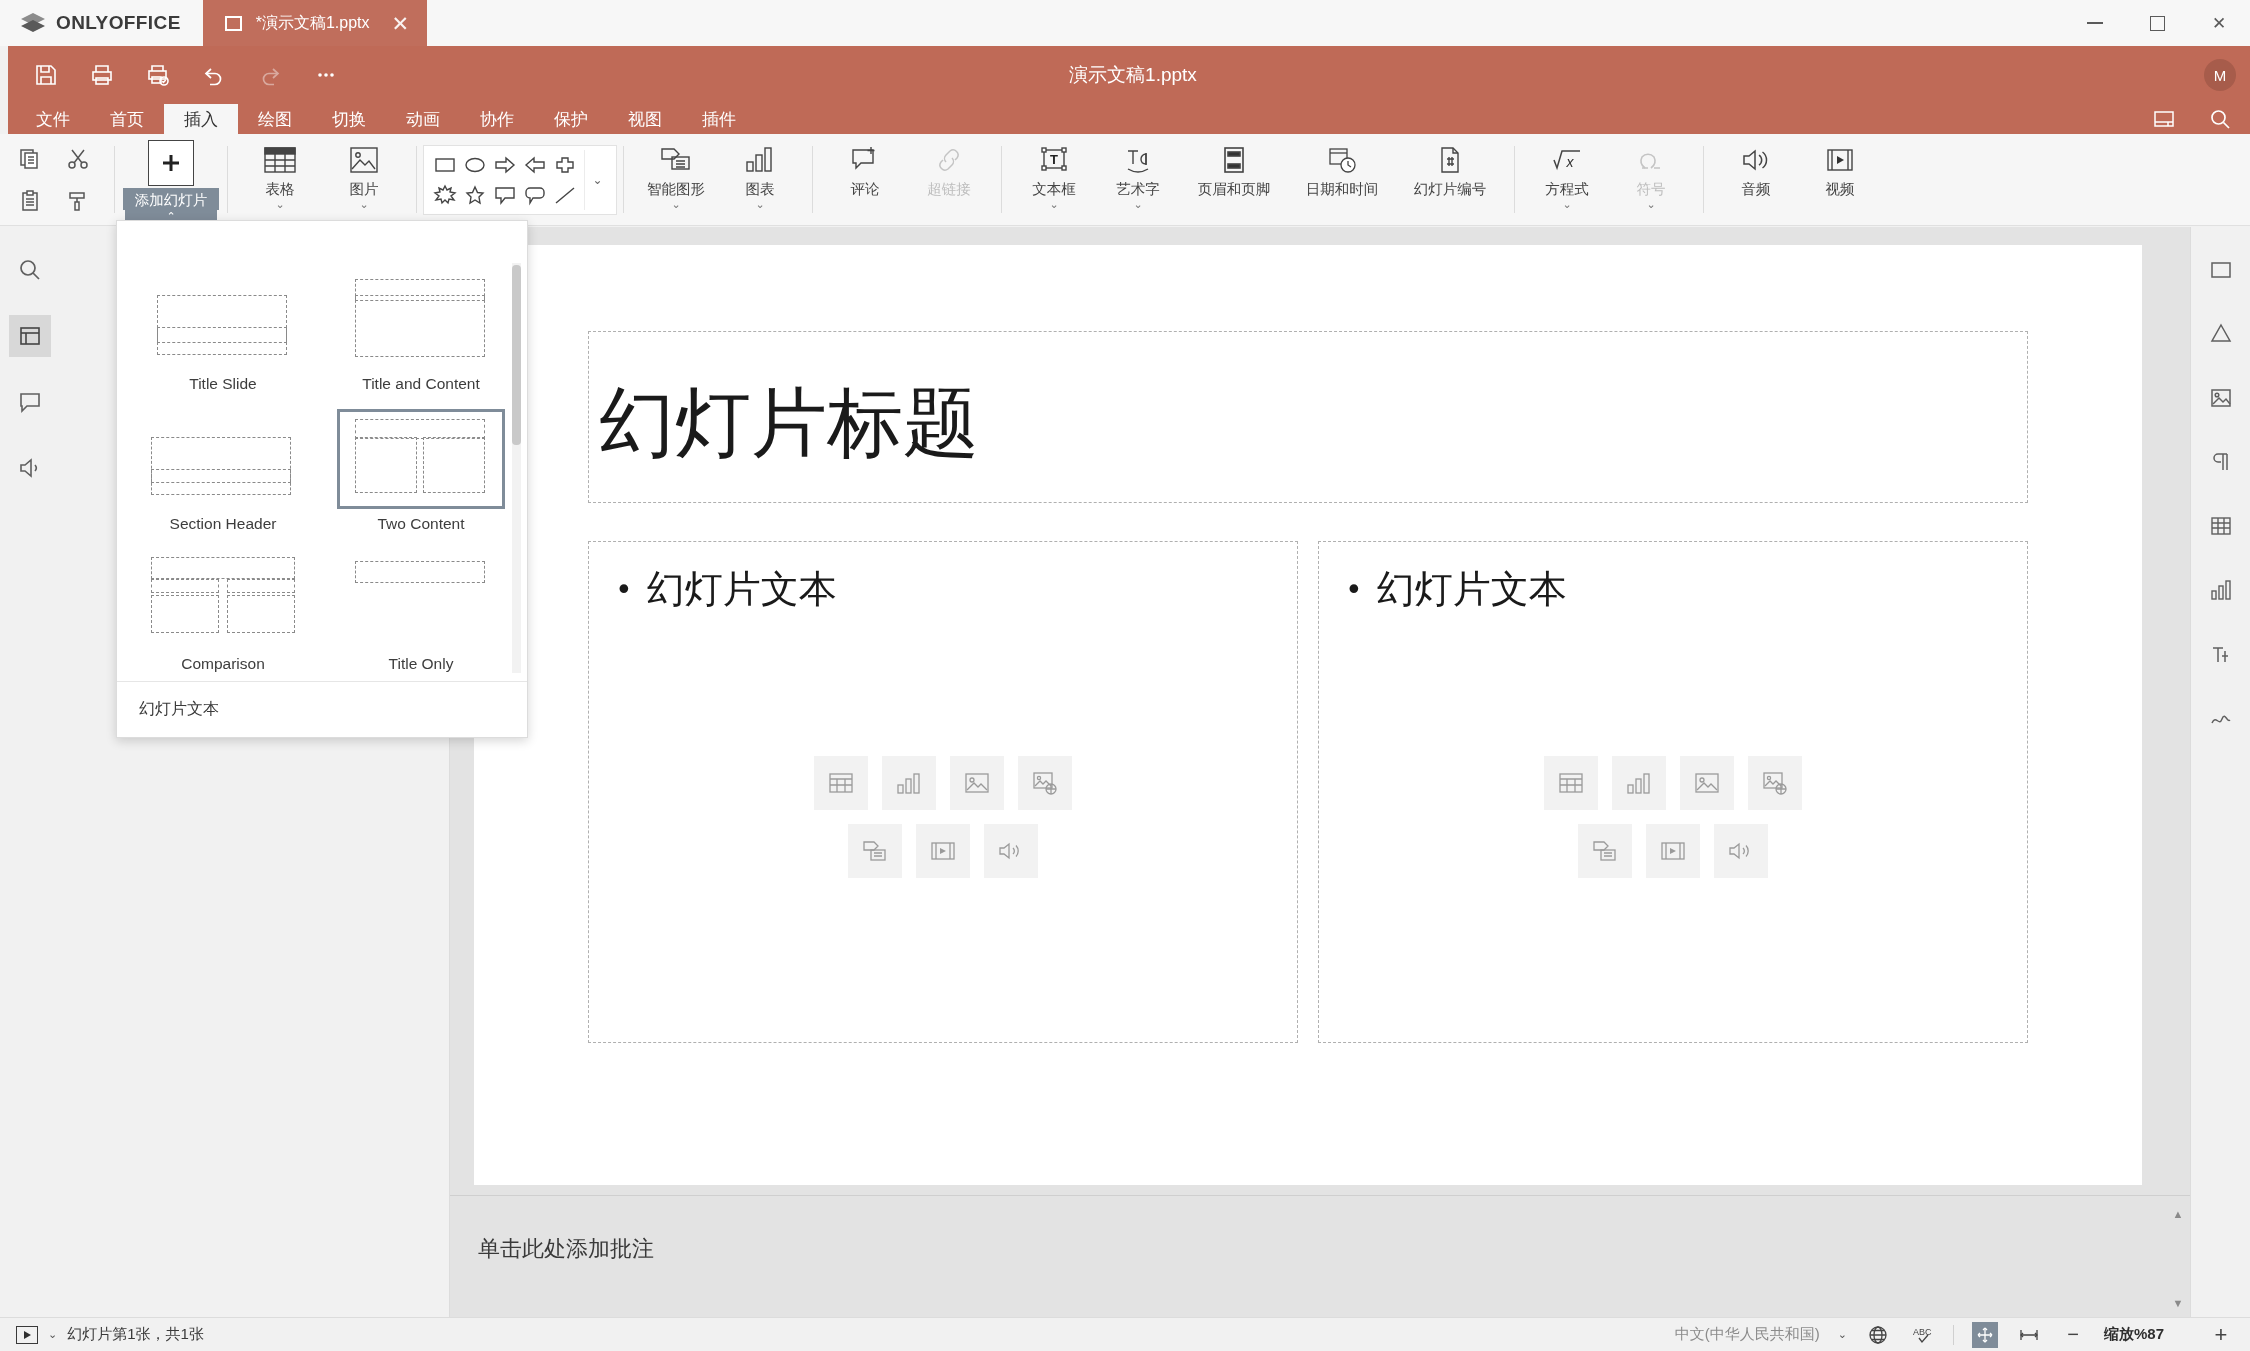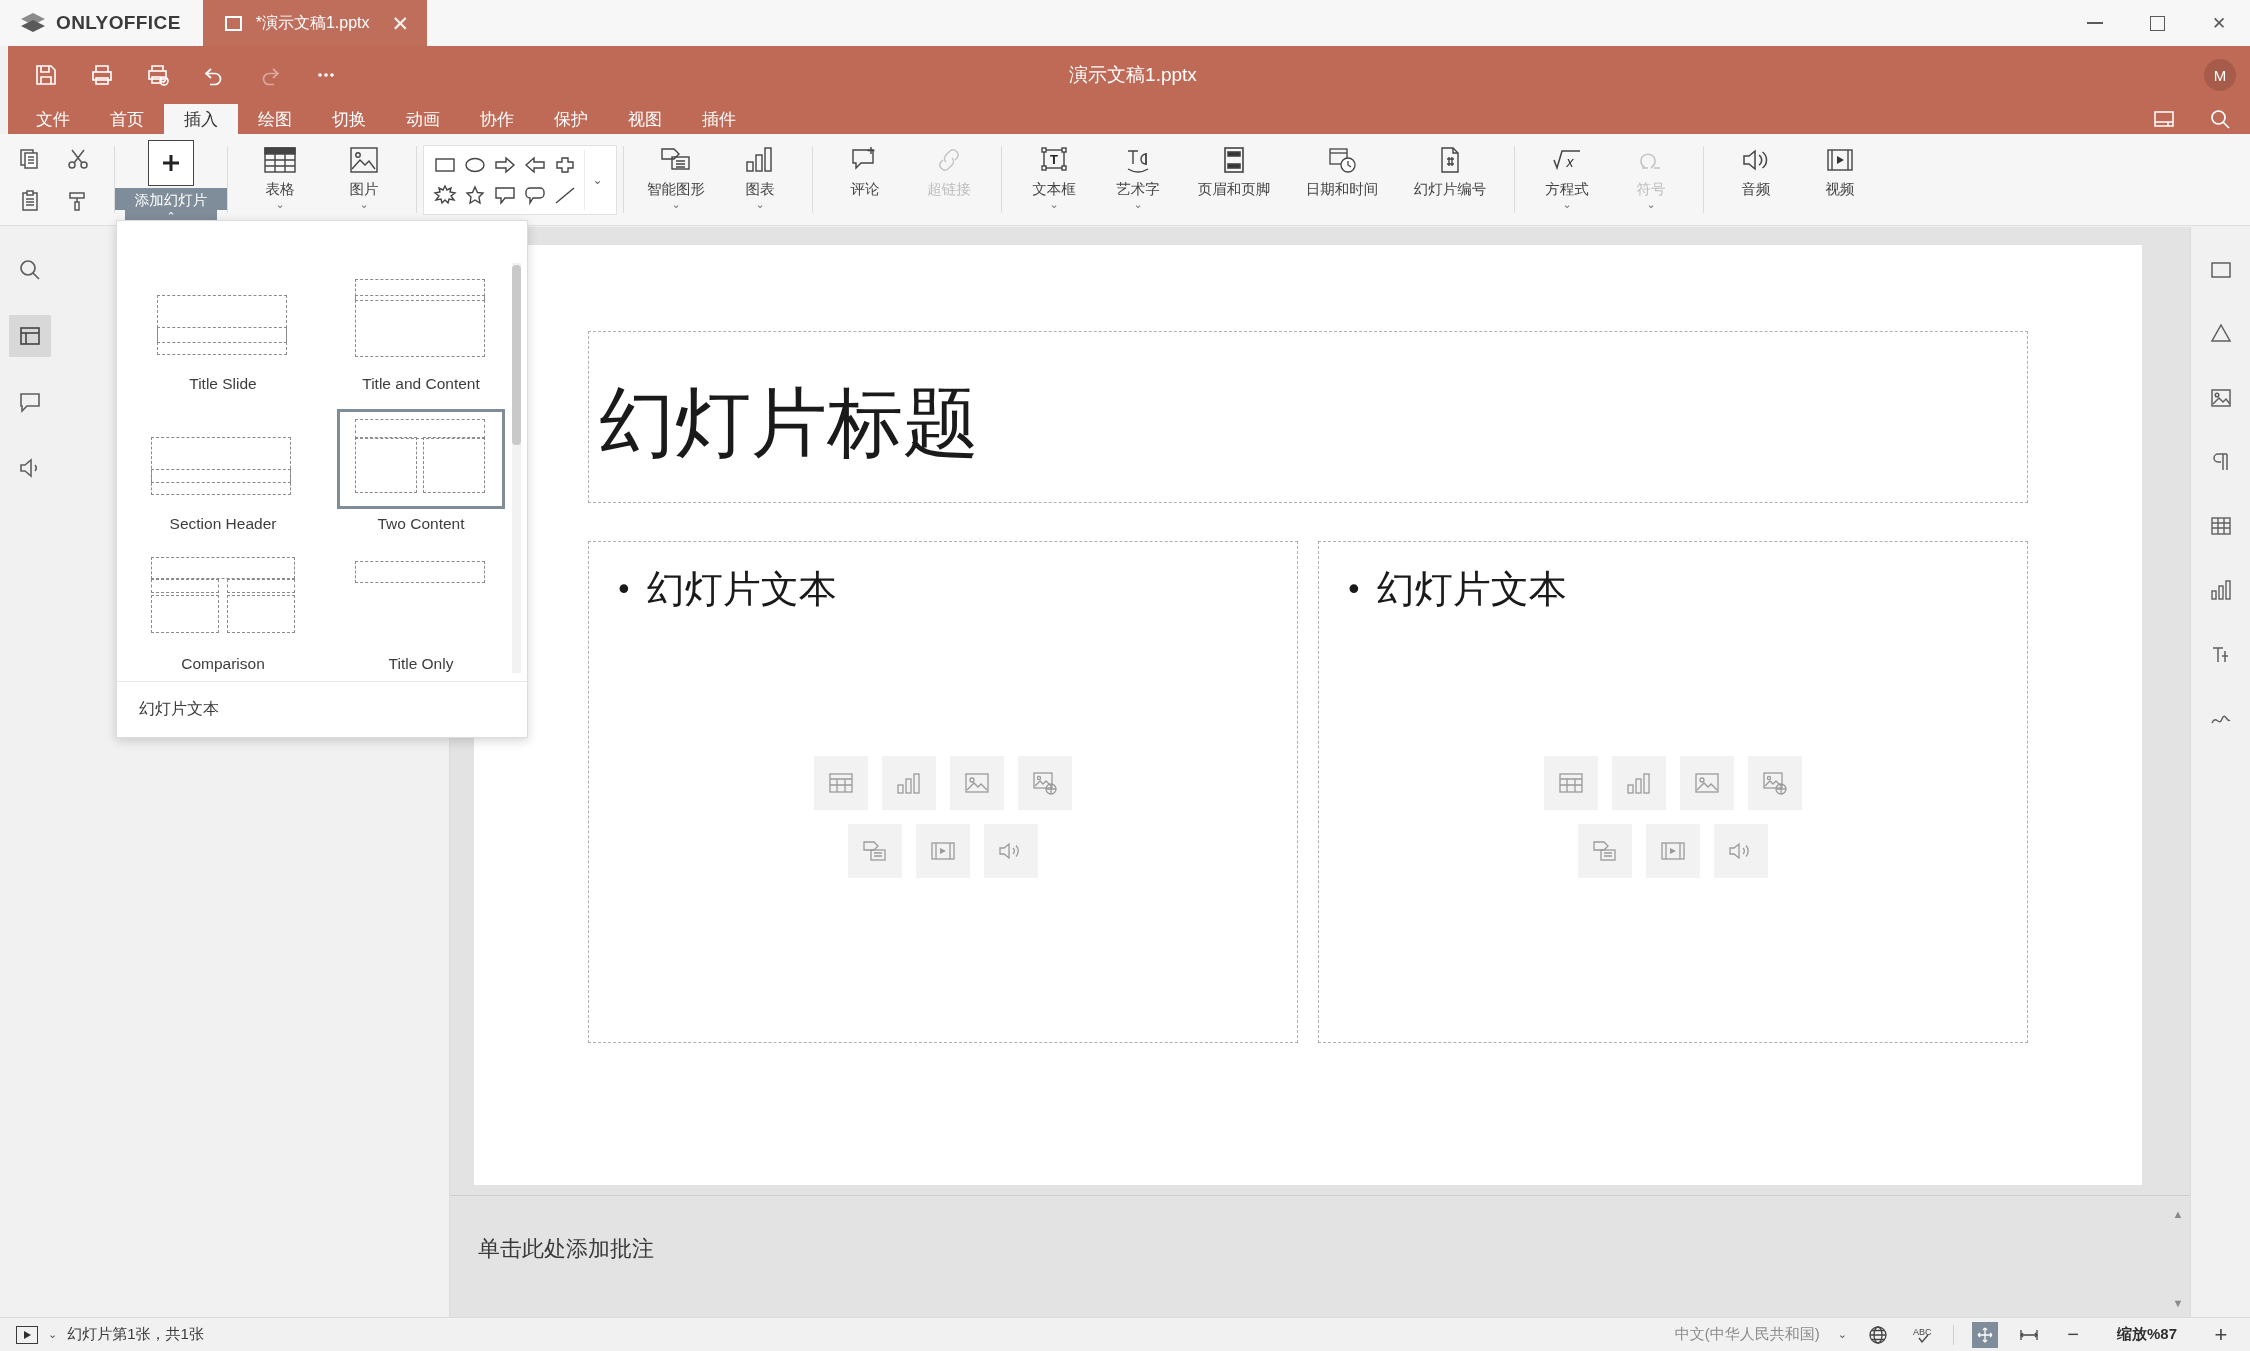--- a/index.html
+++ b/index.html
@@ -94,21 +94,21 @@
 
   .addslide-btn {
     width: 92px; display:flex; flex-direction: column; align-items:center;
     padding-top: 6px; position: relative;
   }
   .addslide-icon {
     width: 46px; height: 46px; border: 1.6px solid #444; display:flex;
     align-items:center; justify-content:center; background: #fff;
   }
   .addslide-lbl {
-    width: 112px; background: #7f8c99; color: #ffffff; font-size: 14.5px;
+    width: 96px; background: #7f8c99; color: #ffffff; font-size: 14.5px;
     text-align: center; padding: 3px 0 0 0; margin-top: 2px;
   }
   .addslide-caret { width:92px; background:#7f8c99; color:#fff; text-align:center; font-size: 11px; line-height: 12px; padding-bottom:2px;}
 
   
   .shapes-gallery {
     display: flex; align-items: center; background: #ffffff; border: 1px solid #e2e2e2;
     margin: 8px 0; padding: 4px 6px; align-self: center; height: 70px;
   }
   .shapes-grid { display: grid; grid-template-columns: repeat(5, 30px); grid-template-rows: 30px 30px; }
@@ -184,21 +184,21 @@
     display: flex; align-items: center; font-size: 15px; color: #3a3a3a;
   }
   .sb-left { display:flex; align-items:center; gap: 10px; padding-left: 16px; }
   .sb-play { width: 22px; height: 18px; border: 1.6px solid #3a3a3a; display:flex; align-items:center; justify-content:center; }
   .sb-caret { font-size: 11px; color:#555; }
   .sb-spacer { flex: 1; }
   .sb-right { display:flex; align-items:center; gap: 18px; padding-right: 16px; }
   .sb-lang { color: #8b8b8b; font-size: 15px; }
   .sb-icon { width: 26px; height: 26px; display:flex; align-items:center; justify-content:center; color:#444; }
   .sb-icon.boxed { background: #7f8c99; color: #fff; }
-  .sb-zoom { font-size: 15px; color:#2f2f2f; min-width: 86px; text-align:center; font-weight: 600;}
+  .sb-zoom { font-size: 15px; color:#2f2f2f; min-width: 86px; text-align:left; font-weight: 600;}
   .sb-sep { width:1px; height: 20px; background:#d0d0d0; }
 
   
   .layout-dd {
     position: absolute; left: 116px; top: 220px; width: 412px; height: 518px;
     background: #ffffff; border: 1px solid #dcdcdc; box-shadow: 0 3px 10px rgba(0,0,0,.16);
     z-index: 50; display: flex; flex-direction: column;
   }
   .layout-scroll { position: relative; flex: 1; overflow: hidden; padding: 18px 16px 0 16px; margin-top: 28px; }
   .layout-grid { display: grid; grid-template-columns: 1fr 1fr; gap: 4px 18px; }

